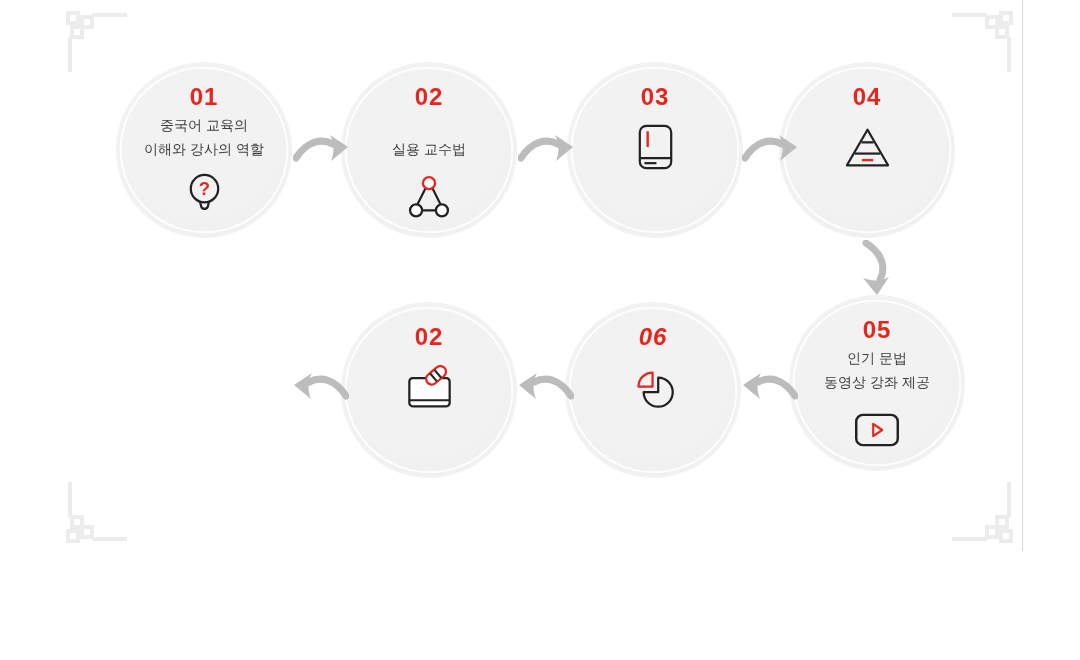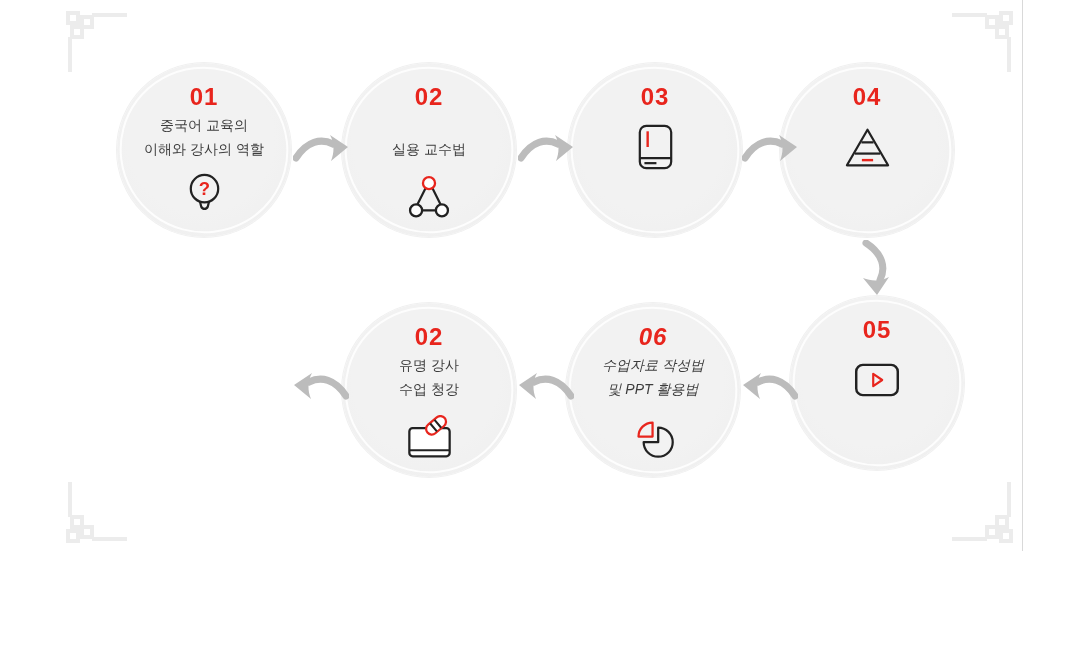--- a/index.html
+++ b/index.html
@@ -166,48 +166,44 @@
             <path d="M18.5 17.5 h13"></path>
             <path d="M11.5 29.5 h27"></path>
           </g>
           <path d="M19 36.5 h12" stroke="#e8251d" stroke-width="2.6"></path>
         </svg>
       </div>
   </div>
 
   <div class="step pos-5">
     <div class="step-number">05</div>
+    <div class="step-text">
+      <span>인기 문법</span><br>
+      <span>동영상 강좌 제공</span>
+    </div>
     <div class="step-icon">
         <svg viewBox="0 0 48 36" width="46" height="34">
           <rect x="2" y="2" width="44" height="32" rx="7" fill="none" stroke="#222222" stroke-width="2.6"></rect>
           <path d="M20 11.5 L29.5 18 L20 24.5 z" fill="none" stroke="#e8251d" stroke-width="2.3" stroke-linejoin="round"></path>
         </svg>
       </div>
   </div>
 
   <div class="step pos-6">
     <div class="step-number">06</div>
-    <div class="step-text">
-      <span>수업자료 작성법</span><br>
-      <span>및 PPT 활용법</span>
-    </div>
     <div class="step-icon">
         <svg viewBox="0 0 48 48" width="45" height="45">
           <path d="M29 29 V13.5 A15.5 15.5 0 1 1 13.5 29 z" fill="none" stroke="#222222" stroke-width="2.4" stroke-linejoin="round"></path>
           <path d="M23 23 V8 A15 15 0 0 0 8 23 z" fill="none" stroke="#e8251d" stroke-width="2.4" stroke-linejoin="round"></path>
         </svg>
       </div>
   </div>
 
   <div class="step pos-7">
     <div class="step-number">02</div>
-    <div class="step-text">
-      <span>유명 강사</span><br>
-      <span>수업 청강</span>
-    </div>
     <div class="step-icon">
         <svg viewBox="0 0 50 48" width="47" height="45">
           <rect x="3.5" y="14" width="43" height="30" rx="3.5" fill="#fff" stroke="#222222" stroke-width="2.4"></rect>
           <path d="M3.5 37.5 h43" stroke="#222222" stroke-width="2.2"></path>
           <g transform="rotate(-40 32 11)">
             <rect x="20" y="5" width="24" height="12" rx="6" fill="#fff" stroke="#e8251d" stroke-width="2.4"></rect>
             <path d="M28.5 5.5 v11 M34.5 5.5 v11" stroke="#222222" stroke-width="2.2"></path>
           </g>
         </svg>
       </div>

